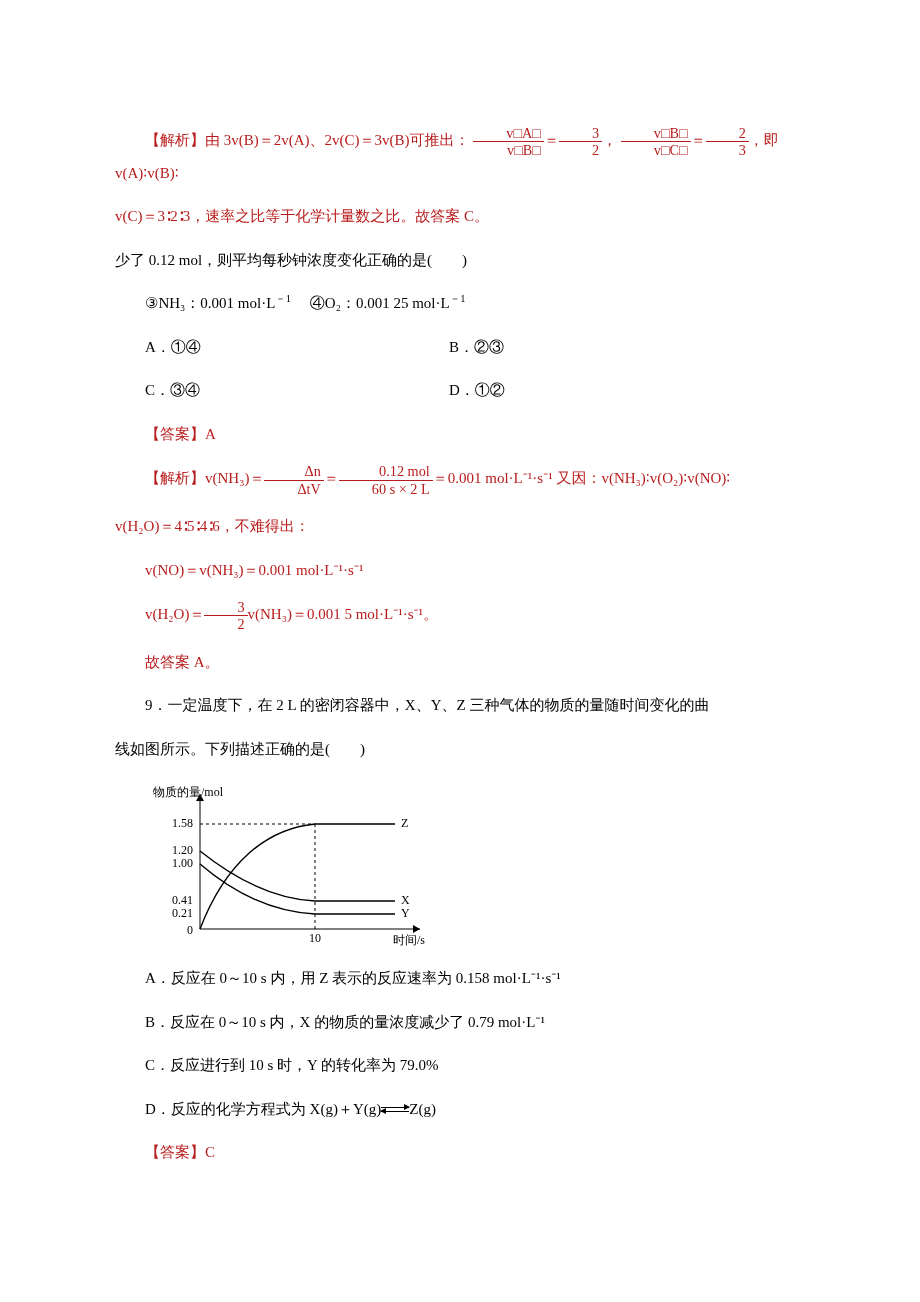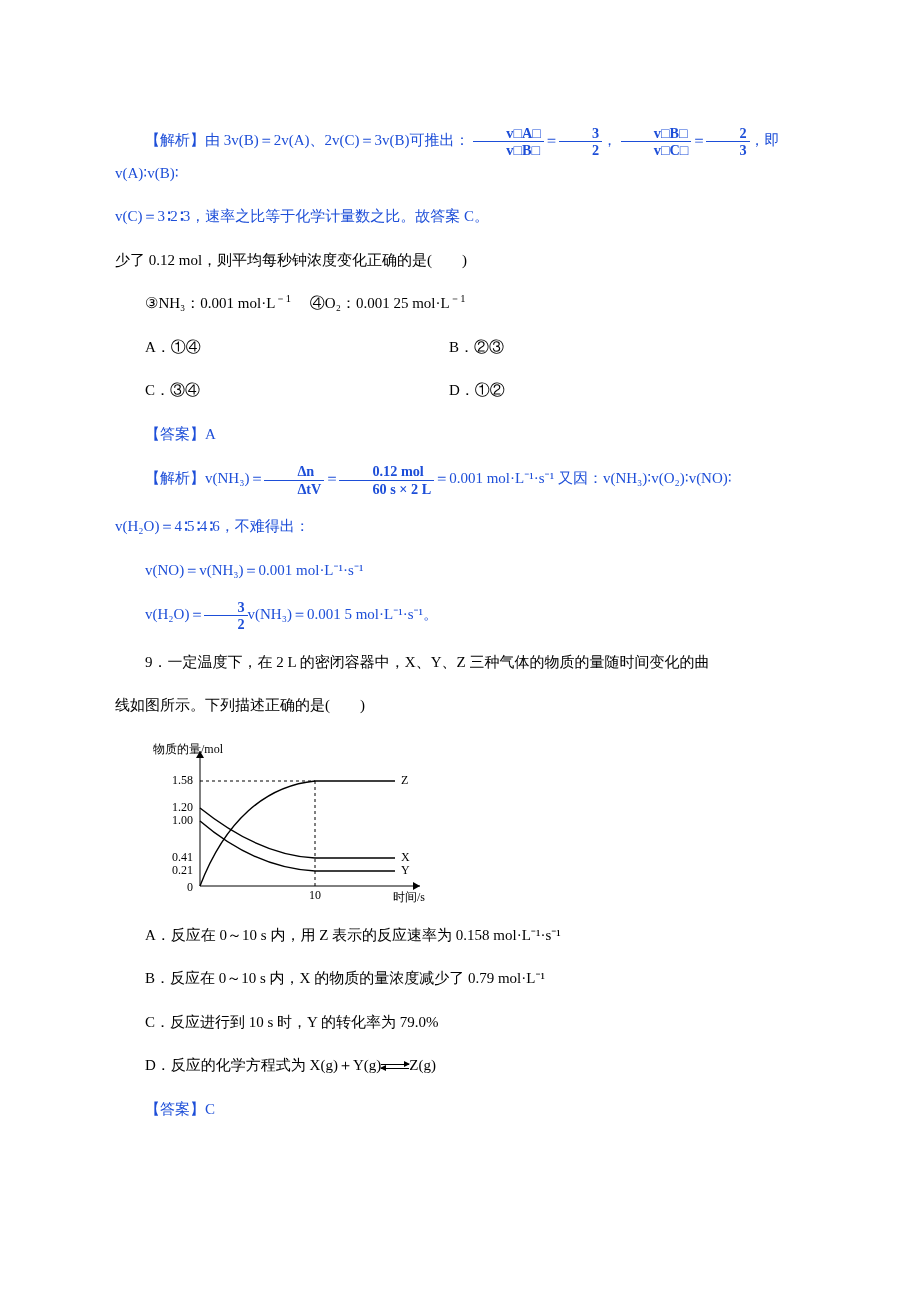--- a/index.html
+++ b/index.html
@@ -11,32 +11,31 @@
     color: #000;
     line-height: 1.9;
   }
   .page {
     width: 920px;
     min-height: 1302px;
     padding: 110px 115px 60px 115px;
     box-sizing: border-box;
   }
   .indent { text-indent: 2em; }
-  .red { color: #1d4ed8; }
+  .red { color: #b91c1c; }
   .col2 { display: flex; gap: 44px; }
   .col2 > span:first-child { width: 260px; display:inline-block; }
   sup { font-size: 0.7em; }
   sub { font-size: 0.7em; }
   .frac {
     display: inline-block;
     vertical-align: middle;
-    text-align: left;
+    text-align: right;
     line-height: 1.15;
     font-size: 0.95em;
-    font-weight: bold;
   }
   .frac .num { display:block; padding: 0 3px; }
   .frac .den { display:block; border-top: 1px solid currentColor; padding: 0 3px; }
   .chart-box {
     margin-left: 2em;
     padding-top: 6px;
   }
   svg.chart { display:block; }
   .chart-label { font-family: "SimSun", serif; font-size: 12px; fill:#000; }
   .eqarrow {
@@ -95,20 +94,21 @@
 
   <p class="indent red">
     <span>【解析】</span><span>v(NH₃)＝</span><span class="frac"><span class="num">Δn</span><span class="den">ΔtV</span></span><span>＝</span><span class="frac"><span class="num">0.12 mol</span><span class="den">60 s × 2 L</span></span><span>＝0.001 mol·L⁻¹·s⁻¹ 又因：v(NH₃)∶v(O₂)∶v(NO)∶</span>
   </p>
   <p class="red">v(H₂O)＝4∶5∶4∶6，不难得出：</p>
 
   <p class="indent red">v(NO)＝v(NH₃)＝0.001 mol·L⁻¹·s⁻¹</p>
   <p class="indent red">
     <span>v(H₂O)＝</span><span class="frac"><span class="num">3</span><span class="den">2</span></span><span>v(NH₃)＝0.001 5 mol·L⁻¹·s⁻¹。</span>
   </p>
+  <p class="indent red">故答案 A。</p>
 
   <p class="indent">9．一定温度下，在 2 L 的密闭容器中，X、Y、Z 三种气体的物质的量随时间变化的曲</p>
   <p>线如图所示。下列描述正确的是(　　)</p>
 
   <div class="chart-box">
     <svg class="chart" width="300" height="165" viewBox="0 0 300 165">
 
       <line x1="55" y1="145" x2="275" y2="145" stroke="#000"></line>
       <polygon points="275,145 268,141 268,149" fill="#000"></polygon>
       <line x1="55" y1="145" x2="55" y2="10" stroke="#000"></line>

